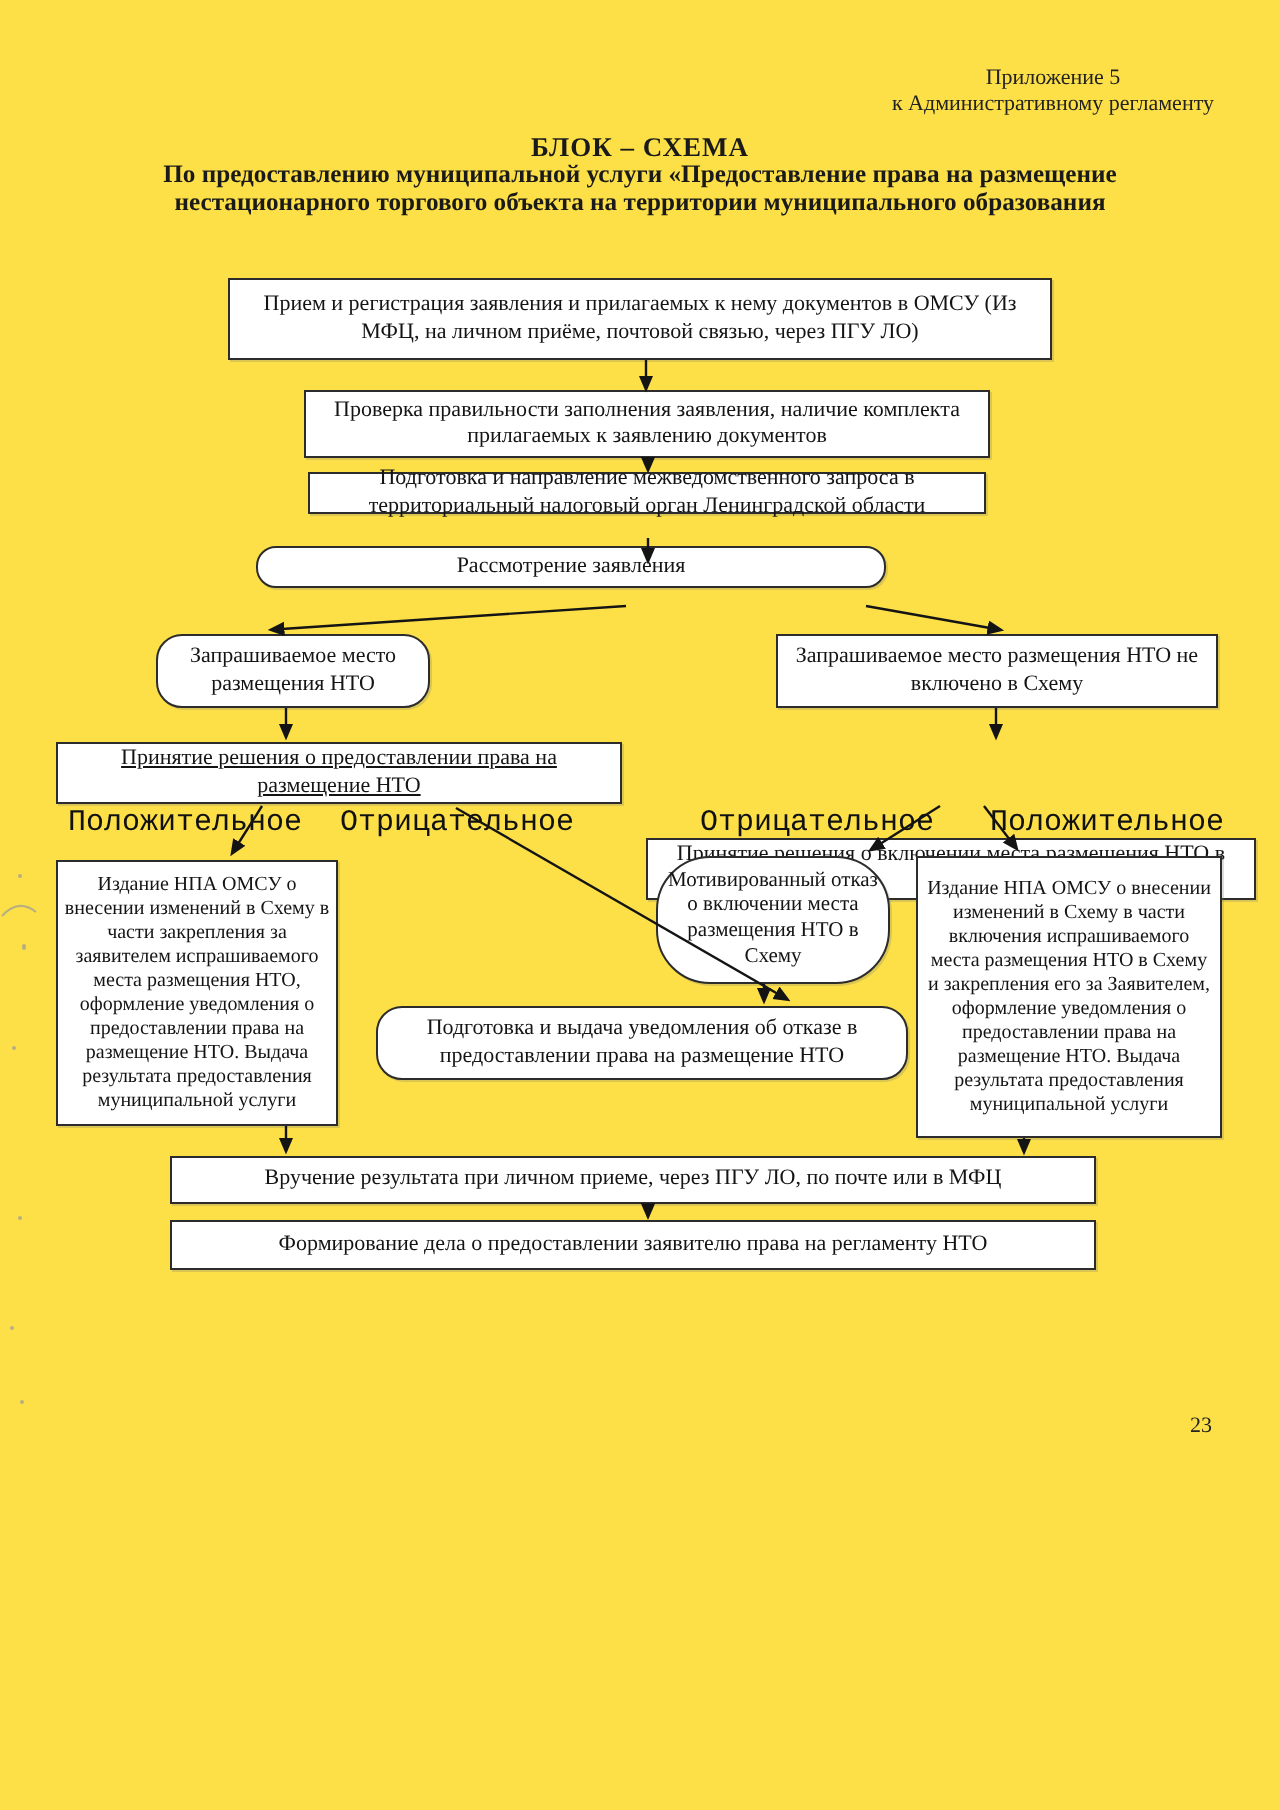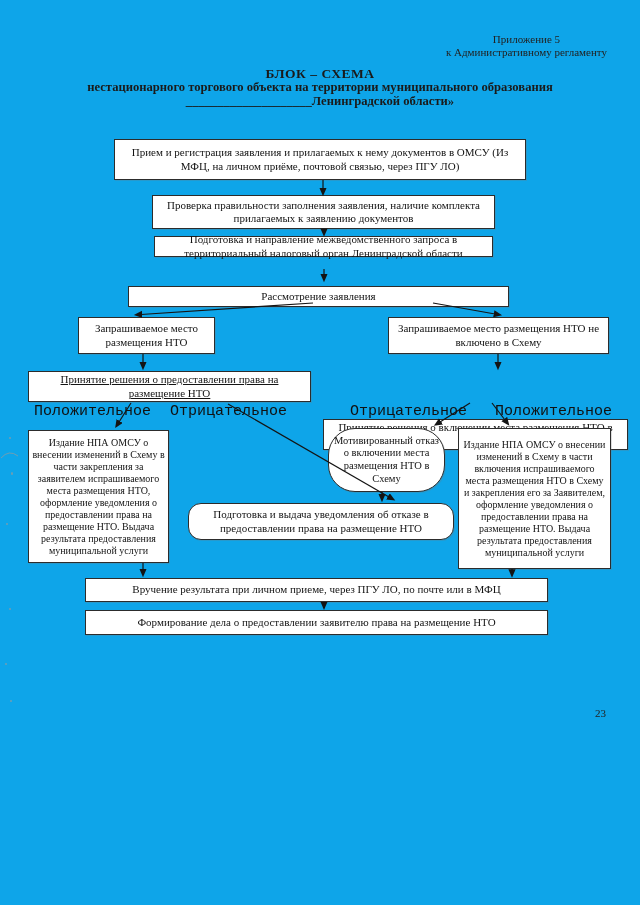--- a/index.html
+++ b/index.html
@@ -4,21 +4,21 @@
 <style>
   html,body{margin:0;padding:0;}
   body{
     width:640px;height:905px;
     background:#fbfbfa;
     font-family:"Liberation Serif","DejaVu Serif",serif;
     color:#1a1a1a;
     position:relative;
     overflow:hidden;
   }
-  .page{position:absolute;left:0;top:0;width:640px;height:905px;background:#0ea5e9;}
+  .page{position:absolute;left:0;top:0;width:640px;height:905px;background:#fde047;}
   .appendix{
     position:absolute;right:33px;top:33px;
     font-size:11px;line-height:13px;text-align:center;color:#222;
   }
   .title-wrap{
     position:absolute;left:0;top:66px;width:640px;text-align:center;
   }
   .title-heading{font-size:13.5px;font-weight:bold;letter-spacing:.5px;line-height:15px;}
   .title-line{font-size:12.6px;font-weight:bold;line-height:13.5px;}
   .box{
@@ -44,33 +44,33 @@
 
 <div class="page">
 
   <div class="appendix">
     <div>Приложение 5</div>
     <div>к Административному регламенту</div>
   </div>
 
   <div class="title-wrap">
     <div class="title-heading">БЛОК – СХЕМА</div>
+    <div class="title-line">По предоставлению муниципальной услуги «Предоставление права на  размещение</div>
     <div class="title-line">нестационарного торгового объекта на территории муниципального образования</div>
-    <div class="title-line">____________________Ленинградской области»</div>
   </div>
 
   <div class="box" style="left:114px;top:139px;width:412px;height:41px;">Прием и регистрация заявления и прилагаемых к нему документов в ОМСУ (Из МФЦ, на личном приёме, почтовой связью, через ПГУ ЛО)</div>
 
   <div class="box" style="left:152px;top:195px;width:343px;height:34px;">Проверка правильности заполнения заявления, наличие комплекта прилагаемых к заявлению документов</div>
 
   <div class="box" style="left:154px;top:236px;width:339px;height:21px;">Подготовка и направление межведомственного запроса в территориальный налоговый орган Ленинградской области</div>
 
-  <div class="box" style="left:128px;top:286px;width:381px;height:21px;">Рассмотрение заявления</div>
+  <div class="box" style="left:128px;top:273px;width:315px;height:21px;border-radius:10px;">Рассмотрение заявления</div>
 
-  <div class="box" style="left:78px;top:317px;width:137px;height:37px;">Запрашиваемое место размещения НТО</div>
+  <div class="box" style="left:78px;top:317px;width:137px;height:37px;border-radius:13px;">Запрашиваемое место размещения НТО</div>
 
   <div class="box" style="left:388px;top:317px;width:221px;height:37px;">Запрашиваемое место размещения НТО  не  включено в Схему</div>
 
   <div class="box" style="left:28px;top:371px;width:283px;height:31px;text-decoration:underline;">Принятие решения о предоставлении права на размещение НТО</div>
 
   <div class="box" style="left:323px;top:371px;width:305px;height:31px;margin-top:48px;">Принятие решения о включении места размещения НТО в Схему</div>
 
   <div class="branch-label" style="left:34px;top:403px;">Положительное</div>
   <div class="branch-label" style="left:170px;top:403px;">Отрицательное</div>
   <div class="branch-label" style="left:350px;top:403px;">Отрицательное</div>
@@ -79,21 +79,21 @@
   <div class="box small" style="left:28px;top:430px;width:141px;height:133px;">Издание НПА  ОМСУ о внесении изменений в Схему в части закрепления за заявителем испрашиваемого места размещения НТО, оформление уведомления о предоставлении права на размещение НТО. Выдача результата предоставления муниципальной услуги</div>
 
   <div class="box" style="left:328px;top:428px;width:117px;height:64px;font-size:10.5px;border-radius:27px;">Мотивированный отказ о включении места размещения НТО в Схему</div>
 
   <div class="box small" style="left:458px;top:428px;width:153px;height:141px;">Издание НПА  ОМСУ о внесении изменений в Схему в части включения испрашиваемого места размещения НТО в Схему и закрепления его за Заявителем, оформление уведомления о предоставлении права на размещение НТО. Выдача результата предоставления муниципальной услуги</div>
 
   <div class="box" style="left:188px;top:503px;width:266px;height:37px;border-radius:13px;">Подготовка и выдача уведомления об отказе в предоставлении права на размещение НТО</div>
 
   <div class="box" style="left:85px;top:578px;width:463px;height:24px;">Вручение результата при личном приеме, через ПГУ ЛО, по почте или в МФЦ</div>
 
-  <div class="box" style="left:85px;top:610px;width:463px;height:25px;">Формирование дела  о предоставлении заявителю права на размещение НТО</div>
+  <div class="box" style="left:85px;top:610px;width:463px;height:25px;">Формирование дела  о предоставлении заявителю права на регламенту НТО</div>
 
   <div class="page-number">23</div>
 
   <svg class="overlay" width="640" height="905" viewBox="0 0 640 905">
     <defs>
       <marker id="ah" markerWidth="8" markerHeight="8" refX="1" refY="3" orient="auto">
         <path d="M0,0 L7,3 L0,6 Z" fill="#141414"></path>
       </marker>
     </defs>
     <g stroke="#141414" stroke-width="1.2" fill="none">

